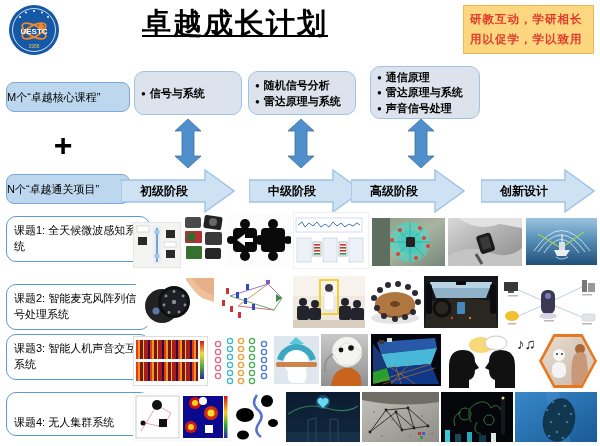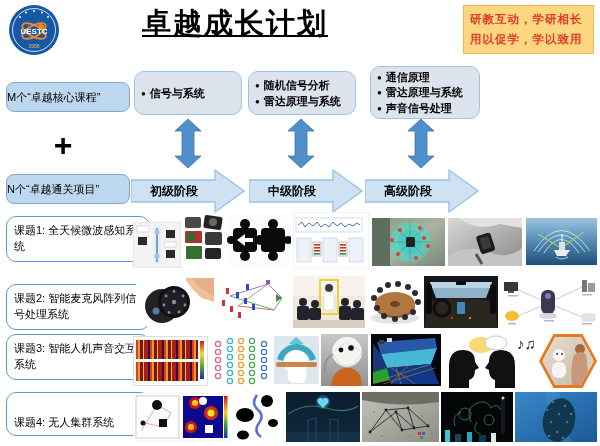--- a/index.html
+++ b/index.html
@@ -119,37 +119,43 @@
     <svg width="26" height="49" viewBox="0 0 26 49">
         <polygon points="13,0 26,12 19,12 19,37 26,37 13,49 0,37 7,37 7,12 0,12" fill="#4e8fcc" stroke="#41719c" stroke-width="0.8"></polygon>
       </svg>
   </div>
   <div class="abs" style="left:408px;top:119px;">
     <svg width="26" height="49" viewBox="0 0 26 49">
         <polygon points="13,0 26,12 19,12 19,37 26,37 13,49 0,37 7,37 7,12 0,12" fill="#4e8fcc" stroke="#41719c" stroke-width="0.8"></polygon>
       </svg>
   </div>
 
-  <div class="abs stage" style="left:131px;">
+  <div class="abs stage" style="left:121px;">
     <svg width="114" height="46" viewBox="0 0 114 46">
         <polygon points="0,12 84,12 84,2 113,23 84,44 84,34 0,34" fill="#cfe2f3" stroke="#9cc2e5" stroke-width="1.4"></polygon>
       </svg>
     <div class="stxt">初级阶段</div>
   </div>
   <div class="abs stage" style="left:249px;">
     <svg width="114" height="46" viewBox="0 0 114 46">
         <polygon points="0,12 84,12 84,2 113,23 84,44 84,34 0,34" fill="#cfe2f3" stroke="#9cc2e5" stroke-width="1.4"></polygon>
       </svg>
     <div class="stxt">中级阶段</div>
   </div>
-  <div class="abs stage" style="left:365px;">
+  <div class="abs stage" style="left:351px;">
     <svg width="114" height="46" viewBox="0 0 114 46">
         <polygon points="0,12 84,12 84,2 113,23 84,44 84,34 0,34" fill="#cfe2f3" stroke="#9cc2e5" stroke-width="1.4"></polygon>
       </svg>
     <div class="stxt">高级阶段</div>
+  </div>
+  <div class="abs stage" style="left:481px;">
+    <svg width="114" height="46" viewBox="0 0 114 46">
+        <polygon points="0,12 84,12 84,2 113,23 84,44 84,34 0,34" fill="#cfe2f3" stroke="#9cc2e5" stroke-width="1.4"></polygon>
+      </svg>
+    <div class="stxt">创新设计</div>
   </div>
 
   <div class="abs plabel" style="top:216px;height:46px;">
       <span>课题1: 全天候微波感知系统</span>
     </div>
   <div class="abs plabel" style="top:284px;height:46px;">
       <span>课题2: 智能麦克风阵列信号处理系统</span>
     </div>
   <div class="abs plabel" style="top:334px;height:46px;">
       <span>课题3: 智能人机声音交互系统</span>

